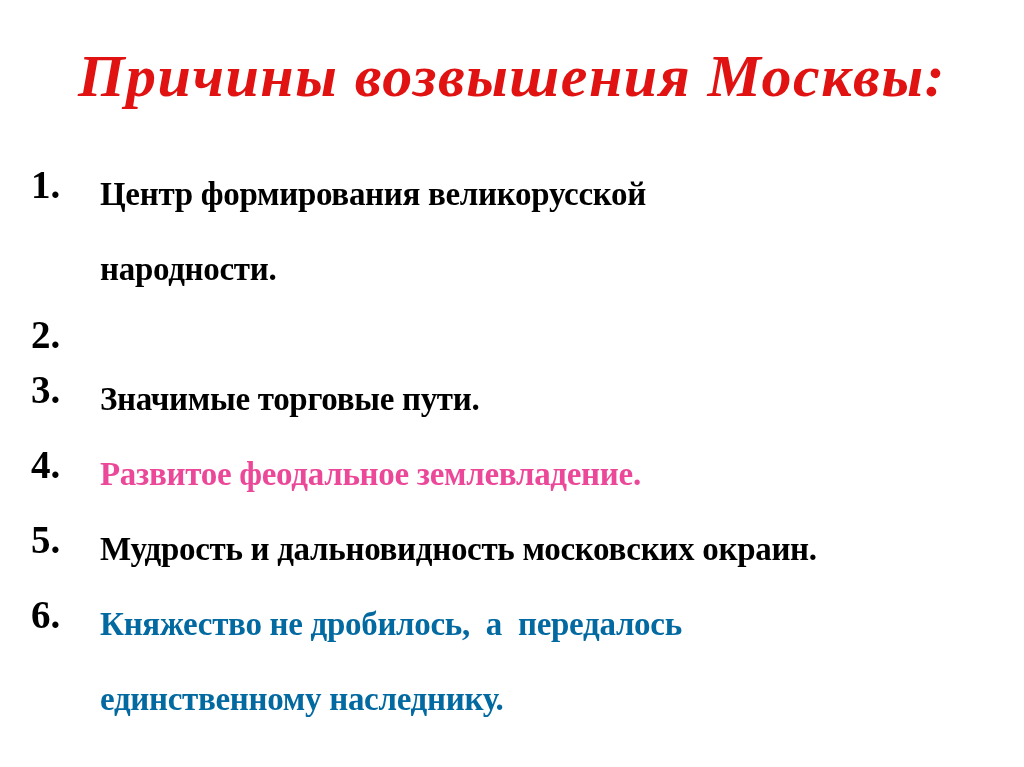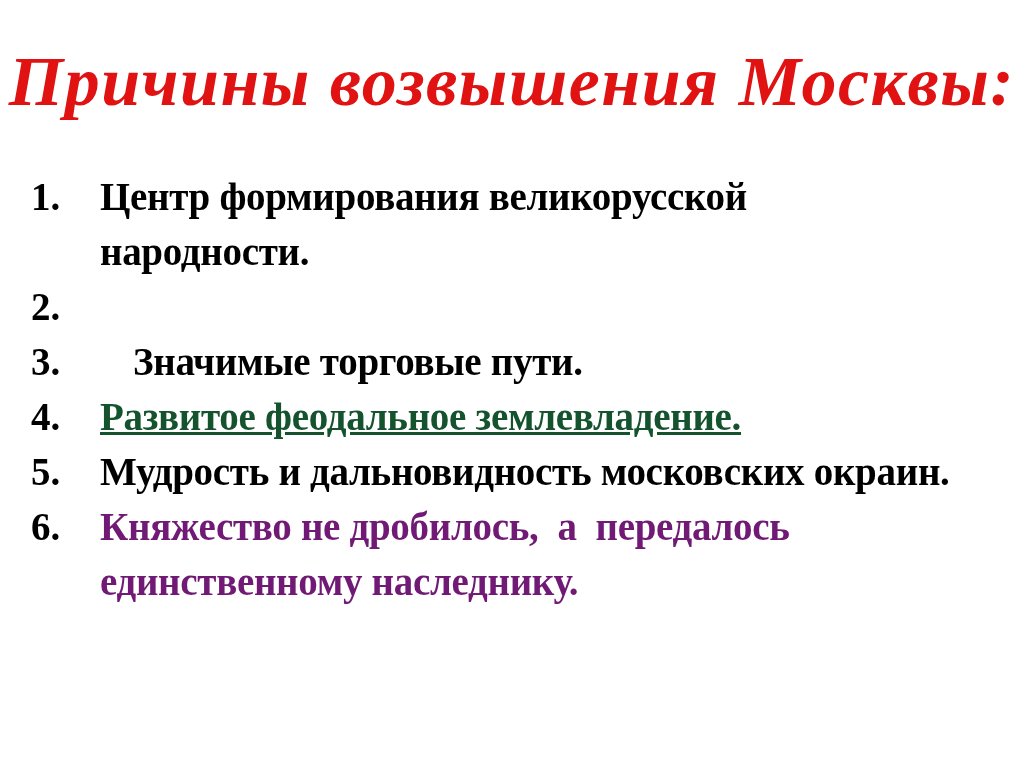--- a/index.html
+++ b/index.html
@@ -16,21 +16,21 @@
   .slide {
     position: relative;
     width: 1024px;
     height: 767px;
     box-sizing: border-box;
   }
   .title {
     margin: 42px 0 0 0;
     padding: 0;
     text-align: center;
-    font-size: 70px;
+    font-size: 60px;
     font-weight: bold;
     font-style: italic;
     letter-spacing: 1.5px;
     color: #e01212;
     line-height: 1.15;
   }
   .reasons {
     margin: 46px 0 0 0;
     padding: 0;
     list-style: none;
@@ -47,23 +47,23 @@
     width: 100px;
     padding-left: 31px;
     font-size: 39px;
     font-weight: bold;
     line-height: 55px;
     color: #000000;
   }
   .txt {
     flex: 0 1 auto;
     max-width: 900px;
-    font-size: 39px;
+    font-size: 33px;
     font-weight: bold;
-    line-height: 55px;
+    line-height: 75px;
     color: #000000;
     white-space: pre-wrap;
     letter-spacing: -0.3px;
   }
 </style>
 </head>
 <body style="background: rgb(255, 255, 255);">
 
 <div class="slide">
 
@@ -76,34 +76,34 @@
       <span class="txt" style="color: rgb(0, 0, 0);">Центр формирования великорусской
 народности.</span>
     </li>
 
     <li>
       <span class="num" style="color: rgb(0, 0, 0);">2.</span>
     </li>
 
     <li>
       <span class="num" style="color: rgb(0, 0, 0);">3.</span>
-      <span class="txt" style="color: rgb(0, 0, 0); margin-left: 33px;">Значимые торговые пути.</span>
+      <span class="txt" style="color: rgb(0, 0, 0);">Значимые торговые пути.</span>
     </li>
 
     <li>
       <span class="num" style="color: rgb(0, 0, 0);">4.</span>
-      <span class="txt" style="color: #14532d; text-decoration: underline;">Развитое феодальное землевладение.</span>
+      <span class="txt" style="color: #ec4899;">Развитое феодальное землевладение.</span>
     </li>
 
     <li>
       <span class="num" style="color: rgb(0, 0, 0);">5.</span>
       <span class="txt" style="color: rgb(0, 0, 0);">Мудрость и дальновидность московских окраин.</span>
     </li>
 
     <li>
       <span class="num" style="color: rgb(0, 0, 0);">6.</span>
-      <span class="txt" style="color: #701a75;">Княжество не дробилось,  а  передалось
+      <span class="txt" style="color: #0369a1;">Княжество не дробилось,  а  передалось
 единственному наследнику.</span>
     </li>
 
   </ol>
 
 </div>
 
 </body></html>

